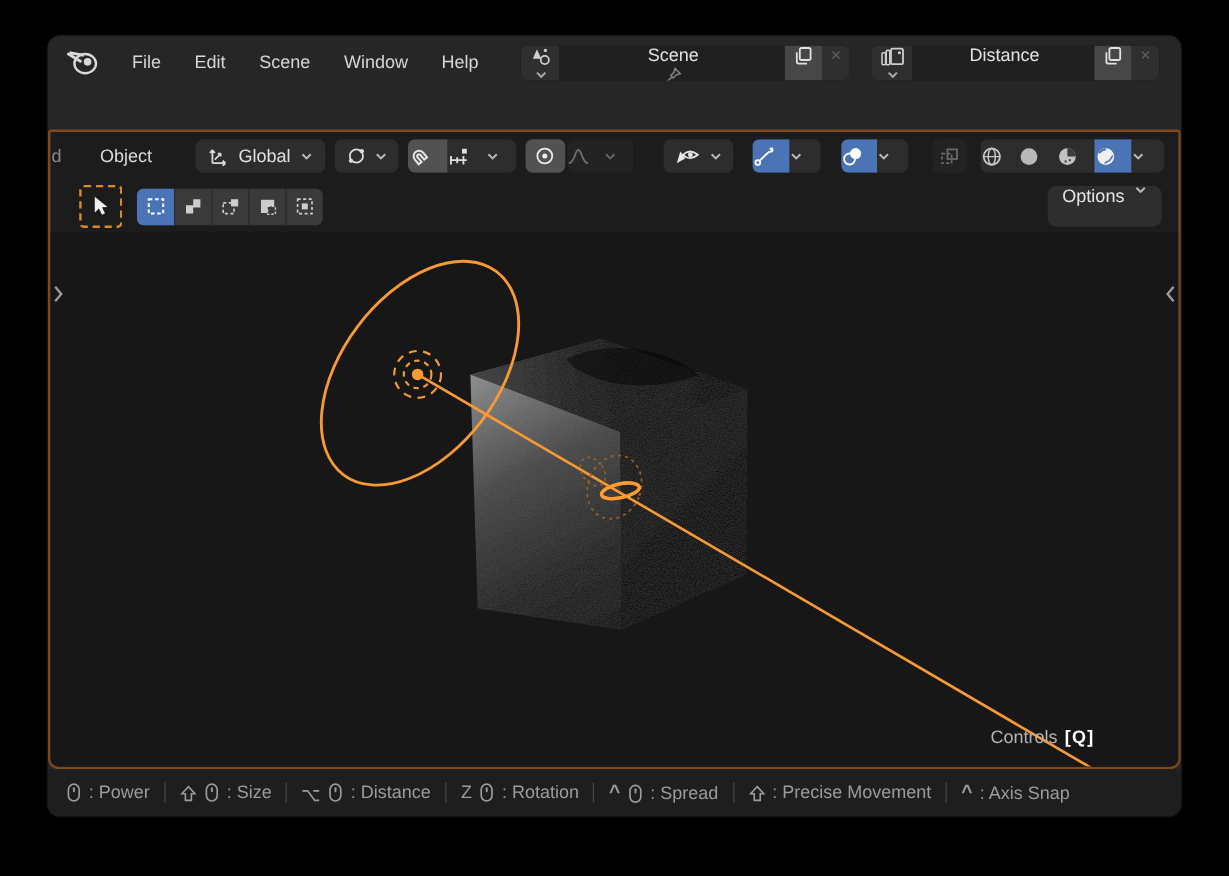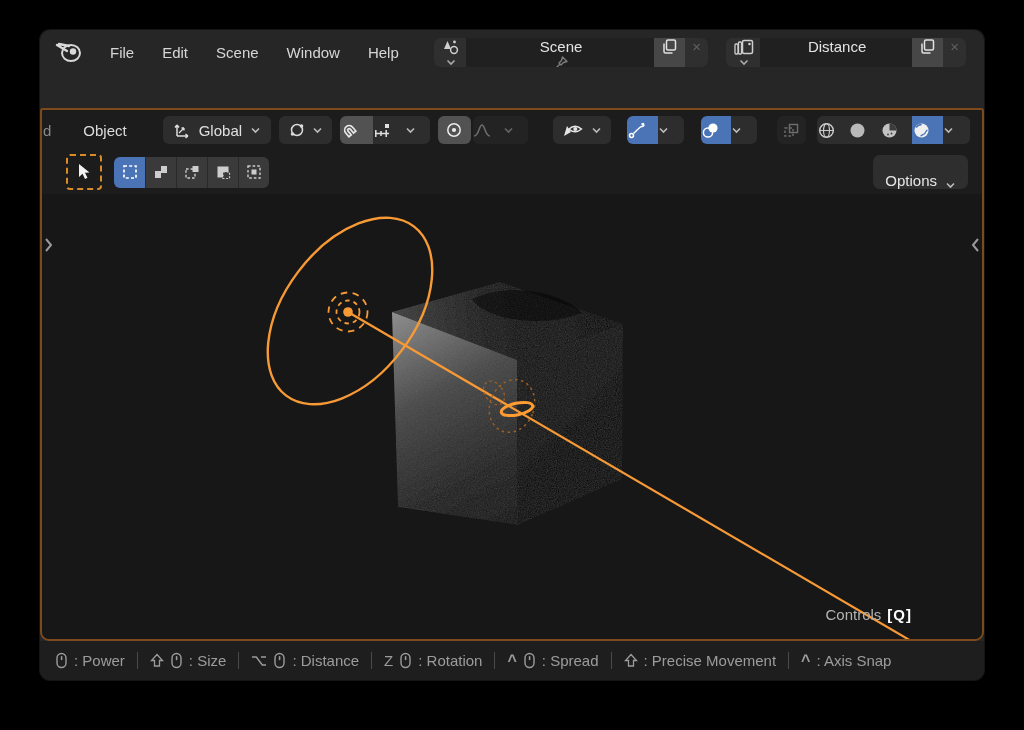--- a/index.html
+++ b/index.html
@@ -49,38 +49,38 @@
   .lit  { background:#525252 !important; }
   .dim { opacity:.45; }
   .lbl { color:#e0e0e0; font-size:15px; }
 
   .toolbar2 { position:relative; height:44px; display:flex; align-items:center; padding:0 14px 0 24px; }
   .active-tool { width:36px; height:36px; border:2px dashed #d88c28; border-radius:4px;
                  display:flex; align-items:center; justify-content:center; }
   .mode-grp { display:flex; height:31px; border-radius:6px; overflow:hidden; margin-left:12px; }
   .mode-btn { width:31px; display:flex; align-items:center; justify-content:center; background:#3a3a3a; }
   .mode-btn + .mode-btn { border-left:1px solid #2a2a2a; }
-  .options-btn { margin-left:auto; height:34px; padding:0 12px; display:flex; align-items:flex-end; gap:8px;
+  .options-btn { margin-left:auto; height:34px; padding:0 12px; display:flex; align-items:flex-start; gap:8px;
                  background:#2e2e2e; border-radius:7px; color:#e6e6e6; font-size:15px; }
 
   
   .viewport { position:relative; height:445px; background:#171717; overflow:hidden; border-radius:0 0 7px 7px; }
   .vp-scene { position:absolute; left:0; top:0; }
   .region-toggle { position:absolute; top:40px; width:16px; height:22px; display:flex;
                    align-items:center; color:#9a9a9a; }
   .rt-left { left:2px; } .rt-right { right:2px; justify-content:flex-end; }
   .controls-hint { position:absolute; right:70px; bottom:16px; font-size:15px; white-space:nowrap; }
   .controls-hint .c-label { color:#b3b3b3; }
   .controls-hint .c-key { color:#ffffff; font-weight:bold; margin-left:6px; letter-spacing:1px; }
 
   
   .statusbar { position:absolute; left:0; top:611px; width:944px; height:39px; background:#1e1e1e;
                border-radius:0 0 10px 10px; display:flex; align-items:center; padding-left:15px;
                overflow:hidden; white-space:nowrap; }
-  .sb-item { display:inline-flex; align-items:center; gap:6px; color:#9c9c9c; font-size:15px; flex:0 0 auto; }
+  .sb-item { display:inline-flex; align-items:flex-end; gap:6px; color:#9c9c9c; font-size:15px; flex:0 0 auto; }
   .sb-sep { width:1px; height:17px; background:#4a4a4a; margin:0 12px; flex:0 0 auto; }
   .sb-key { color:#9c9c9c; font-size:15px; }
   .sb-caret { font-size:16px; font-weight:bold; }
 
   svg { display:block; }
 </style>
 </head>
 <body>
 
 <div class="stage">

